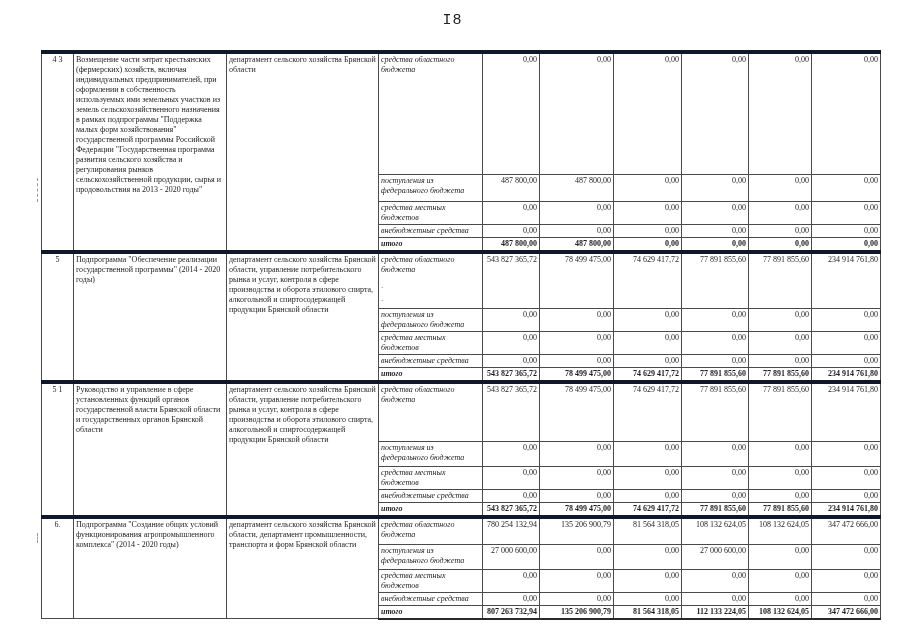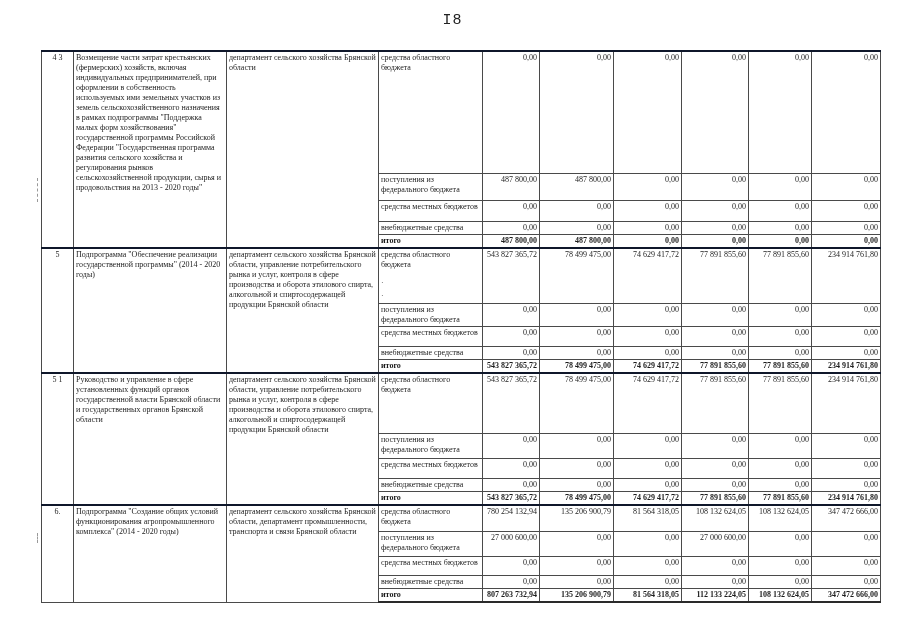--- a/index.html
+++ b/index.html
@@ -13,30 +13,30 @@
   }
   table.budget{
     position:absolute;left:41px;top:50px;width:839px;
     border-collapse:collapse;table-layout:fixed;
   }
   table.budget td{
     border:1px solid #4a4a4a;vertical-align:top;padding:1px 2px;
     font-size:8px;line-height:10px;overflow:hidden;
   }
   
-  tr.r0 td{border-top:2px solid #0f172a;}
+  tr.r0 td{border-top:4px solid #0f172a;}
   tr.b3.r4 td{border-bottom:2px solid #2a2a2a;}
   tr.r4 td{border-top-color:#333;}
   td.num{text-align:center;font-size:8px;}
   td.numpad0{padding-top:58px;}
   td.numpad1{padding-top:24px;}
   td.numpad2{padding-top:24px;}
   td.numpad3{padding-top:8px;}
   td.name,td.exec{font-size:8px;line-height:10.5px;font-family:Liberation Serif, serif;}
-  td.src{font-size:7.5px;line-height:9.5px;}
+  td.src{font-size:7.5px;line-height:9.5px;font-style:italic;}
   td.amt{font-size:7.5px;line-height:9.5px;text-align:right;white-space:nowrap;padding-right:2px;}
   tr.total td{font-weight:bold;}
   
   tr.b0.r0{height:122px;} tr.b0.r1{height:27px;} tr.b0.r2{height:21px;} tr.b0.r3{height:11px;} tr.b0.r4{height:10px;}
   tr.b1.r0{height:56px;}  tr.b1.r1{height:22px;} tr.b1.r2{height:20px;} tr.b1.r3{height:9px;}  tr.b1.r4{height:10px;}
   tr.b2.r0{height:60px;}  tr.b2.r1{height:25px;} tr.b2.r2{height:20px;} tr.b2.r3{height:9px;}  tr.b2.r4{height:9px;}
   tr.b3.r0{height:27px;}  tr.b3.r1{height:25px;} tr.b3.r2{height:19px;} tr.b3.r3{height:9px;}  tr.b3.r4{height:9px;}
   .artifact{white-space:pre-line;color:#444;font-size:8px;margin-top:6px;line-height:13px;}
   .margin-dash{position:absolute;left:37px;width:0;border-left:1px dashed #999;}
   .dash-a{top:178px;height:24px;}
@@ -206,21 +206,21 @@
           <td class="amt"><span>543 827 365,72</span></td>
           <td class="amt"><span>78 499 475,00</span></td>
           <td class="amt"><span>74 629 417,72</span></td>
           <td class="amt"><span>77 891 855,60</span></td>
           <td class="amt"><span>77 891 855,60</span></td>
           <td class="amt"><span>234 914 761,80</span></td>
         </tr>
         <tr class="b3 r0">
           <td class="num numpad3" rowspan="5"><span>6.</span></td>
           <td class="name" rowspan="5"><span>Подпрограмма "Создание общих условий функционирования агропромышленного комплекса" (2014 - 2020 годы)</span></td>
-          <td class="exec" rowspan="5"><span>департамент сельского хозяйства Брянской области, департамент промышленности, транспорта и связи Брянской области</span></td>
+          <td class="exec" rowspan="5"><span>департамент сельского хозяйства Брянской области, департамент промышленности, транспорта и форм Брянской области</span></td>
           <td class="src"><span>средства областного бюджета</span></td>
           <td class="amt"><span>780 254 132,94</span></td>
           <td class="amt"><span>135 206 900,79</span></td>
           <td class="amt"><span>81 564 318,05</span></td>
           <td class="amt"><span>108 132 624,05</span></td>
           <td class="amt"><span>108 132 624,05</span></td>
           <td class="amt"><span>347 472 666,00</span></td>
         </tr>
         <tr class="b3 r1">
           <td class="src"><span>поступления из федерального бюджета</span></td>

